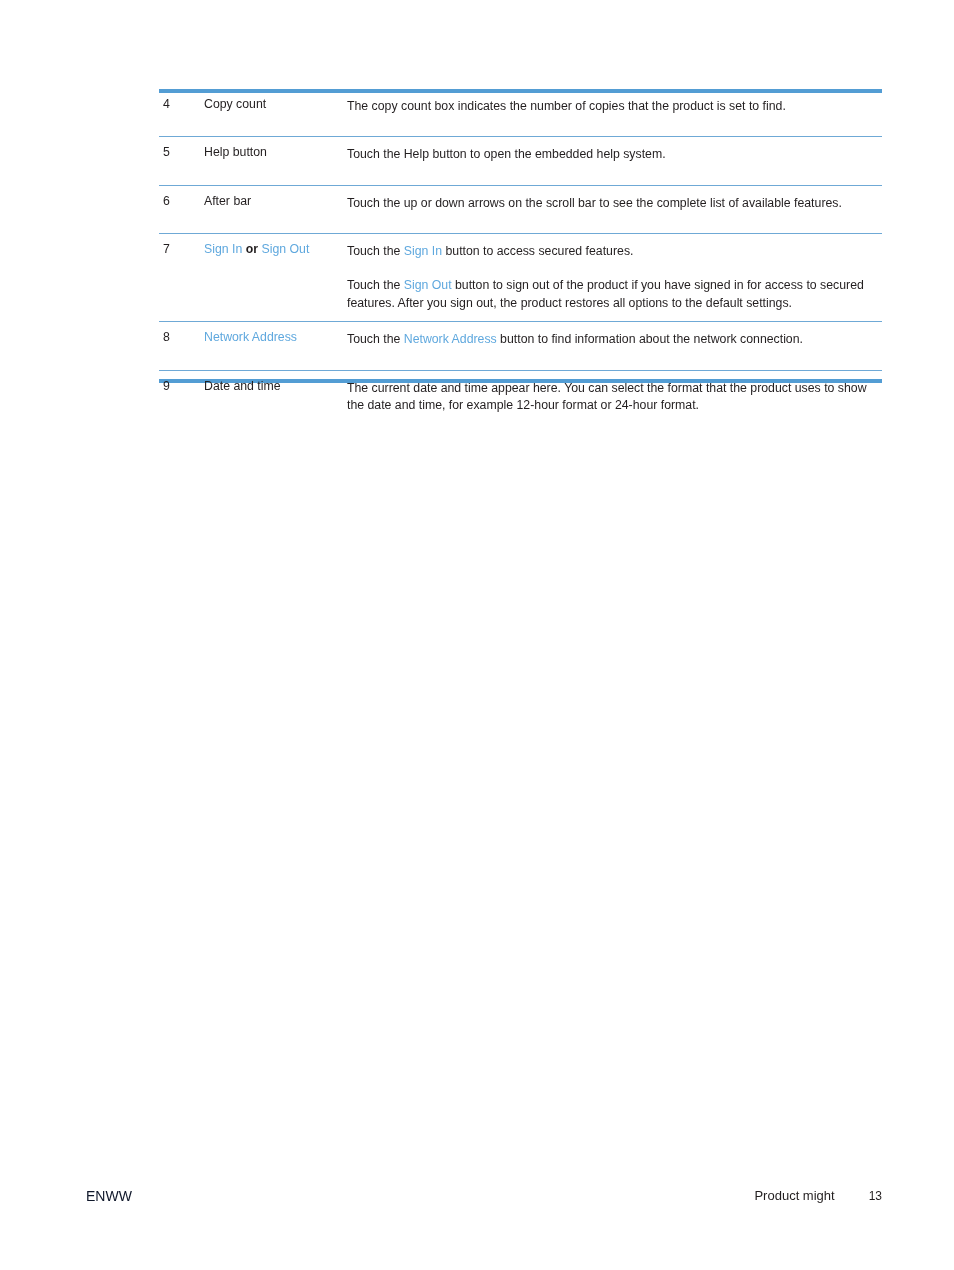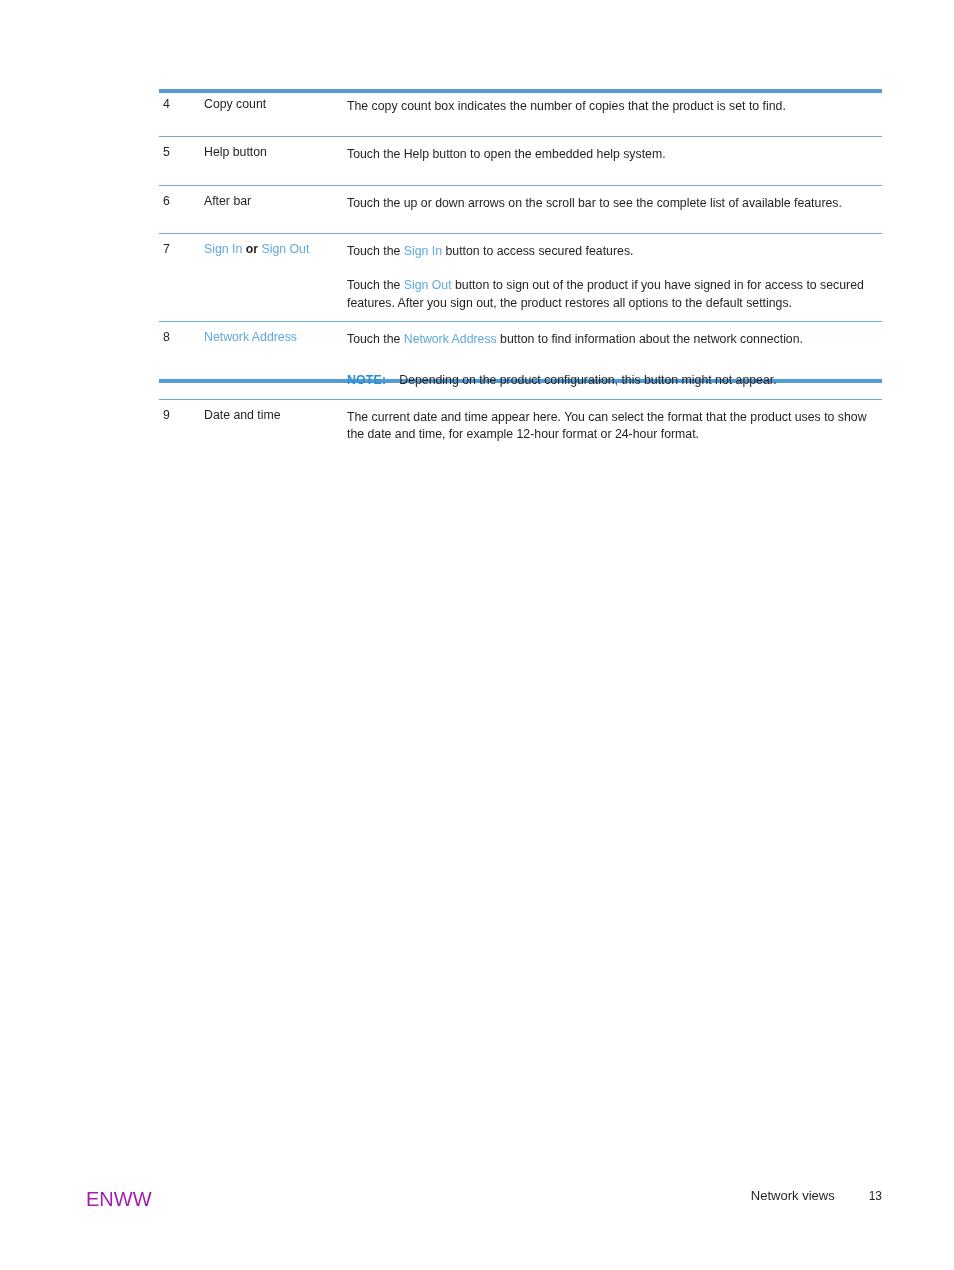--- a/index.html
+++ b/index.html
@@ -125,22 +125,22 @@
     position: absolute;
     left: 86px;
     top: 1188px;
     width: 796px;
     height: 22px;
   }
   .footer-left {
     position: absolute;
     left: 0;
     top: 0;
-    font-size: 20px;
-    color: #a21caf;
+    font-size: 14px;
+    color: #0f172a;
   }
   .footer-right {
     position: absolute;
     right: 0;
     top: 0;
     font-size: 13px;
     color: #231f20;
     white-space: nowrap;
   }
   .footer-section {
@@ -200,37 +200,30 @@
       </tr>
 
       <tr class="row">
         <td class="cell-num">8</td>
         <td class="cell-name"><span class="ui-term">Network Address</span></td>
         <td class="cell-desc">
           <p class="para"><span>Touch the </span><span class="ui-term">Network Address</span><span> button to find information about the network connection.</span></p>
         </td>
       </tr>
 
-      <tr class="subrow">
-        <td class="cell-num"></td>
-        <td class="cell-name"></td>
-        <td class="cell-desc">
-          <p class="para"><span class="note-label">NOTE:</span><span class="note-body">Depending on the product configuration, this button might not appear.</span></p>
-        </td>
-      </tr>
 
       <tr class="row">
         <td class="cell-num">9</td>
         <td class="cell-name">Date and time</td>
         <td class="cell-desc">
           <p class="para">The current date and time appear here. You can select the format that the product uses to show the date and time, for example 12-hour format or 24-hour format.</p>
         </td>
       </tr>
 
     </tbody>
   </table>
 
   <div class="footer">
     <div class="footer-left">ENWW</div>
-    <div class="footer-right"><span class="footer-section">Network views</span><span class="footer-page">13</span></div>
+    <div class="footer-right"><span class="footer-section">Product might</span><span class="footer-page">13</span></div>
   </div>
 
 </div>
 
 </body></html>

